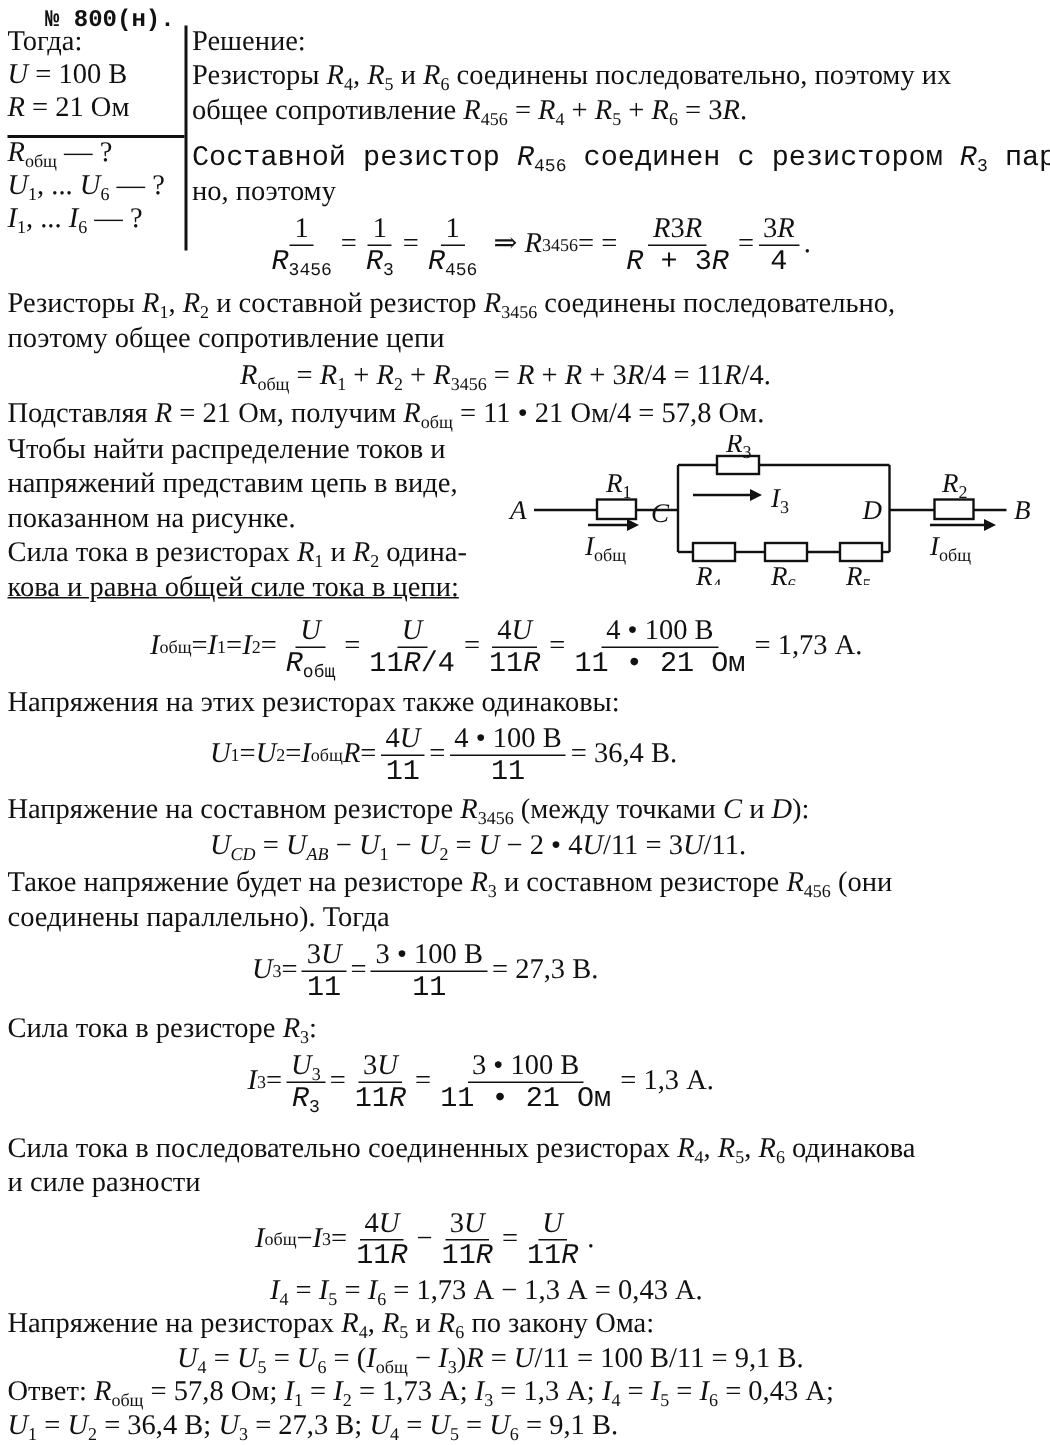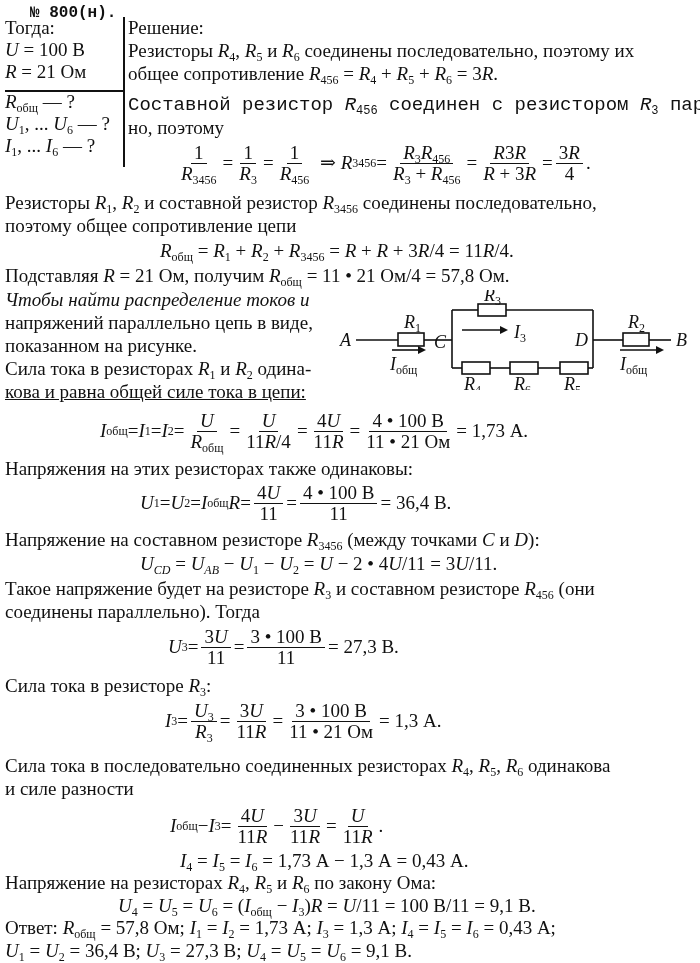--- a/index.html
+++ b/index.html
@@ -7,21 +7,21 @@
     width: 700px; height: 963px; overflow: hidden; position: relative;
     font-family: "Liberation Serif", "DejaVu Serif", serif;
     color: #111111; font-size: 19px; line-height: 22px;
   }
   .abs { position: absolute; white-space: nowrap; }
   i, .it { font-style: italic; }
   sub { font-size: 12px; vertical-align: -4px; line-height: 0; font-style: normal; }
   .bold { font-weight: bold; }
   .frac { display: inline-flex; flex-direction: column; align-items: center; vertical-align: middle; margin: 0 3px; }
   .frac .num { border-bottom: 1.3px solid #111; padding: 0 3px; line-height: 20px; }
-  .frac .den { padding: 0 3px; line-height: 20px; }
+  .frac .den { padding: 0 3px; line-height: 20px; font-family: Liberation Mono, monospace; }
   .eq { display: flex; align-items: center; justify-content: center; }
   .given { position: absolute; left: 5px; top: 17px; width: 116px; }
   .vline { position: absolute; left: 123px; top: 17px; width: 1.5px; height: 150px; background: #111; }
   .hline { position: absolute; left: 5px; top: 90px; width: 118px; height: 1.5px; background: #111; }
   .circuit { position: absolute; left: 338px; top: 290px; width: 362px; height: 100px; }
 </style>
 </head>
 <body>
 
 <div class="abs bold" style="left:30px; top:2px; font-size:16px;font-family:Liberation Mono, monospace;">№ 800(н).</div>
@@ -51,41 +51,38 @@
     </span> =
   <span class="frac">
       <span class="num">1</span>
       <span class="den"><i>R</i><sub>3</sub></span>
     </span> =
   <span class="frac">
       <span class="num">1</span>
       <span class="den"><i>R</i><sub>456</sub></span>
     </span>
   &nbsp;⇒&nbsp;<i>R</i><sub>3456</sub> =
-  <span class="frac">
-      <span class="num"><i>R</i><sub>3</sub><i>R</i><sub>456</sub></span>
-      <span class="den"><i>R</i><sub>3</sub> + <i>R</i><sub>456</sub></span>
-    </span> =
+   =
   <span class="frac">
       <span class="num"><i>R</i>3<i>R</i></span>
       <span class="den"><i>R</i> + 3<i>R</i></span>
     </span> =
   <span class="frac">
       <span class="num">3<i>R</i></span>
       <span class="den">4</span>
     </span>.
 </div>
 
 <div class="abs" style="left:5px; top:192px;">Резисторы <i>R</i><sub>1</sub>, <i>R</i><sub>2</sub> и составной резистор <i>R</i><sub>3456</sub> соединены последовательно,</div>
 <div class="abs" style="left:5px; top:215px;">поэтому общее сопротивление цепи</div>
 <div class="abs" style="left:160px; top:240px;"><i>R</i><sub>общ</sub> = <i>R</i><sub>1</sub> + <i>R</i><sub>2</sub> + <i>R</i><sub>3456</sub> = <i>R</i> + <i>R</i> + 3<i>R</i>/4 = 11<i>R</i>/4.</div>
 <div class="abs" style="left:5px; top:265px;">Подставляя <i>R</i> = 21 Ом, получим <i>R</i><sub>общ</sub> = 11 • 21 Ом/4 = 57,8 Ом.</div>
 
-<div class="abs" style="left:5px; top:289px;font-style:italic;">Чтобы найти распределение токов и</div>
-<div class="abs" style="left:5px; top:312px;">напряжений параллельно цепь в виде,</div>
+<div class="abs" style="left:5px; top:289px;">Чтобы найти распределение токов и</div>
+<div class="abs" style="left:5px; top:312px;">напряжений представим цепь в виде,</div>
 <div class="abs" style="left:5px; top:335px;">показанном на рисунке.</div>
 <div class="abs" style="left:5px; top:358px;">Сила тока в резисторах <i>R</i><sub>1</sub> и <i>R</i><sub>2</sub> одина-</div>
 <div class="abs" style="left:5px; top:381px;text-decoration:underline;">кова и равна общей силе тока в цепи:</div>
 
 <svg class="circuit" viewBox="0 0 362 100" width="362" height="100" font-family="Liberation Serif, serif" font-style="italic" font-size="18">
   <g stroke="#111" stroke-width="1.6" fill="none">
     <line x1="18" y1="50" x2="60" y2="50"></line>
     <rect x="60" y="43" width="26" height="13" fill="#fff"></rect>
     <line x1="86" y1="50" x2="114" y2="50"></line>
     <line x1="114" y1="20" x2="114" y2="78"></line>

